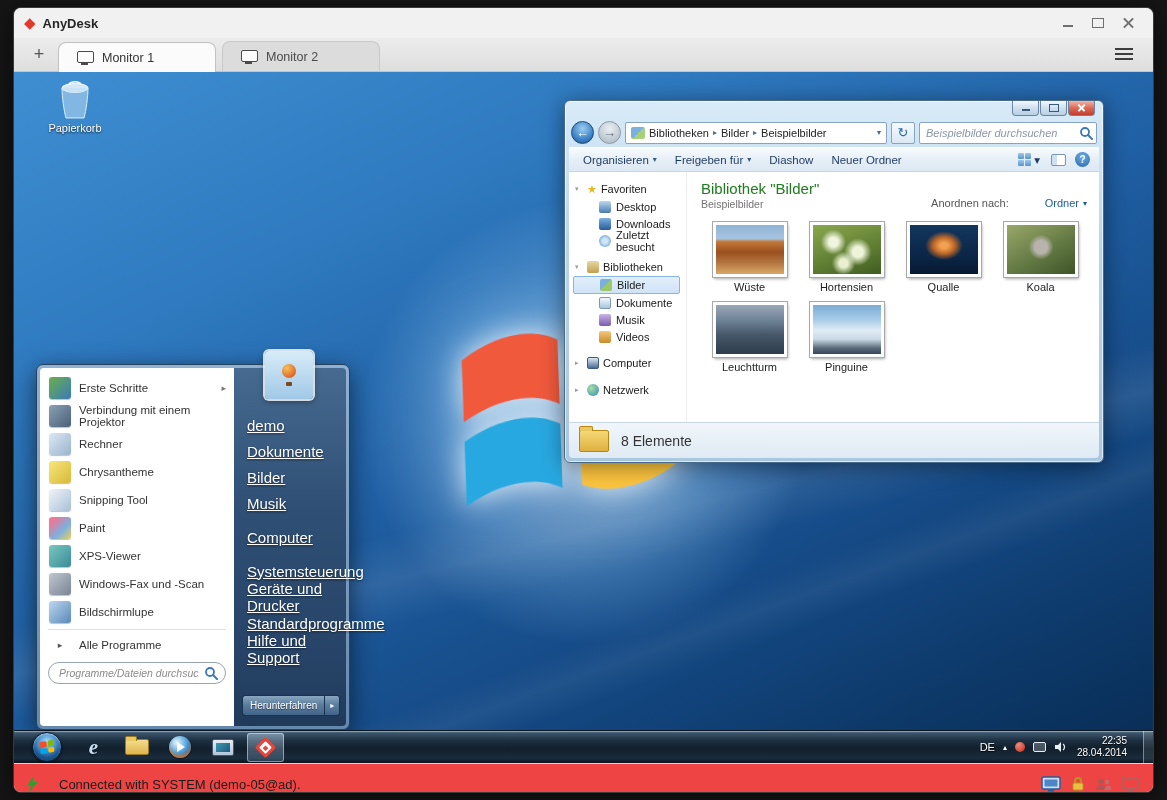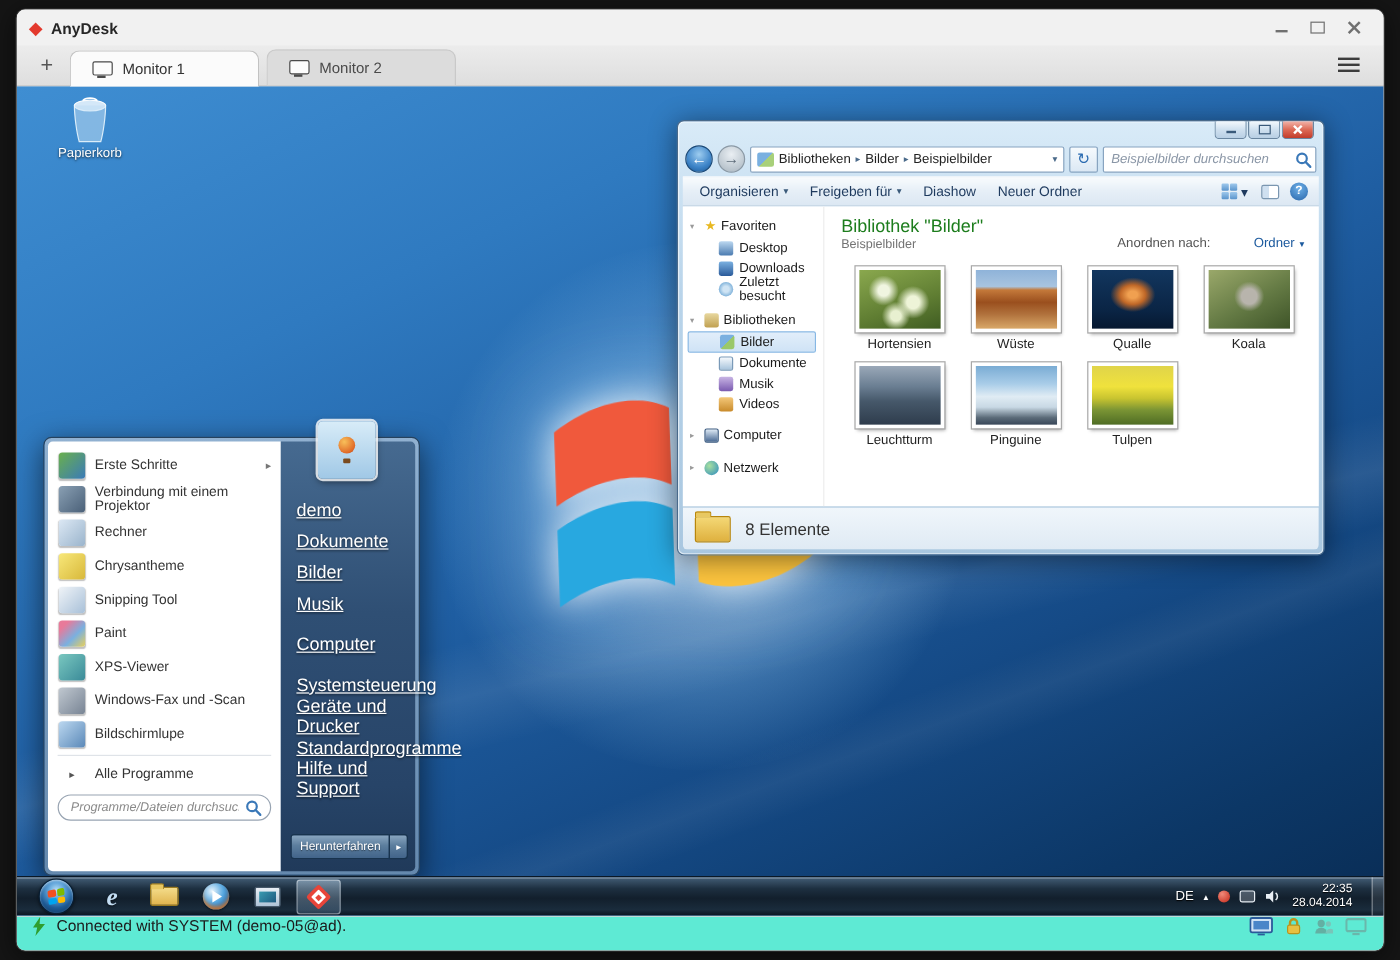--- a/index.html
+++ b/index.html
@@ -221,22 +221,22 @@
   .tray { display:flex; align-items:center; gap:8px; margin-left:auto; }
   .tray-de { font-size:11px; color:#fff; text-shadow:0 1px 1px #000; cursor:pointer; }
   .tray-caret { font-size:8px; color:#fff; cursor:pointer; }
   .tray-red { width:10px; height:10px; border-radius:50%; background:radial-gradient(circle at 35% 30%,#f08a7a,#c42818); cursor:pointer; }
   .tray-mon { width:13px; height:10px; border:1.5px solid #e8eef4; border-radius:2px; background:rgba(230,240,250,.25); cursor:pointer; }
   .clock { font-size:10px; color:#fff; text-align:right; line-height:12px; margin:0 8px 0 2px; text-shadow:0 1px 1px #000; cursor:default; }
   .showdesk { width:10px; height:33px; border-left:1px solid rgba(255,255,255,.4);
               background:linear-gradient(rgba(255,255,255,.14),rgba(255,255,255,.04)); cursor:pointer; }
 
   
-  .statusbar { height:29px; flex:none; background:#5eead4; border-top:1px solid #d8d8d8;
-               display:flex; align-items:flex-start; gap:8px; padding:0 10px; }
+  .statusbar { height:29px; flex:none; background:#ef4444; border-top:1px solid #d8d8d8;
+               display:flex; align-items:flex-end; gap:20px; padding:0 10px; }
   .conn-text { font-size:13px; color:#1c1c1c; }
   .sb-icons { margin-left:auto; display:flex; align-items:center; gap:10px; padding-right:4px; }
 </style>
 </head>
 <body>
 
 <div class="stage">
   <div class="win">
 
     <div class="titlebar">
@@ -399,46 +399,42 @@
           <div class="exp-main">
             <div class="lib-title">Bibliothek "Bilder"</div>
             <div class="lib-sub">Beispielbilder</div>
             <div class="arrange">
               <span class="arrange-label">Anordnen nach:</span>
               <span class="arrange-value">Ordner</span>
               <span class="caret">▾</span>
             </div>
             <div class="grid">
               <div class="cell">
+                <div class="thumb t2"></div>
+                <div class="cap">Wüste</div>
+              </div>
+              <div class="cell">
                 <div class="thumb t3"></div>
                 <div class="cap">Hortensien</div>
-              </div>
-              <div class="cell">
-                <div class="thumb t2"></div>
-                <div class="cap">Wüste</div>
               </div>
               <div class="cell">
                 <div class="thumb t4"></div>
                 <div class="cap">Qualle</div>
               </div>
               <div class="cell">
                 <div class="thumb t5"></div>
                 <div class="cap">Koala</div>
               </div>
               <div class="cell">
                 <div class="thumb t6"></div>
                 <div class="cap">Leuchtturm</div>
               </div>
               <div class="cell">
                 <div class="thumb t7"></div>
                 <div class="cap">Pinguine</div>
-              </div>
-              <div class="cell">
-                <div class="thumb t8"></div>
-                <div class="cap">Tulpen</div>
               </div>
             </div>
           </div>
         </div>
 
         <div class="exp-status">
           <span class="status-folder"></span>
           <span class="status-text">8 Elemente</span>
         </div>
       </div>

